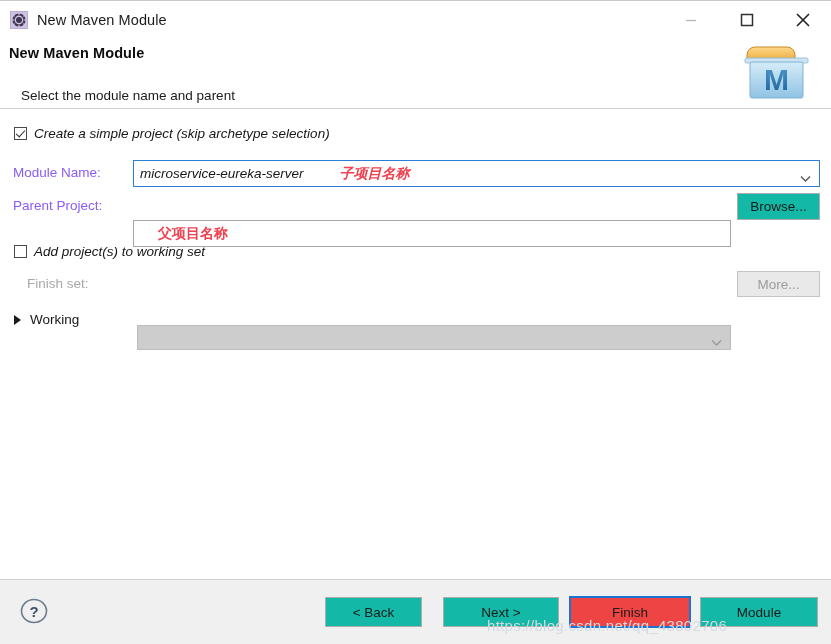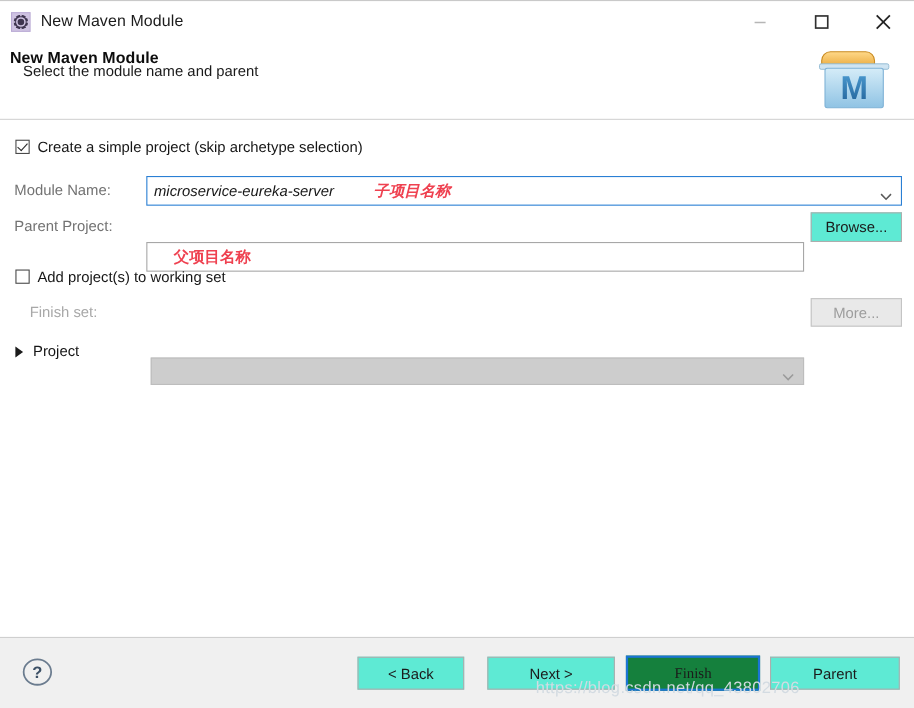--- a/index.html
+++ b/index.html
@@ -68,21 +68,21 @@
   .header-title {
     position: absolute;
     left: 9px; top: 7px;
     font-size: 14.5px;
     font-weight: bold;
     color: #0d0d0d;
     letter-spacing: .1px;
   }
   .header-sub {
     position: absolute;
-    left: 21px; top: 19px;
+    left: 21px; top: 50px;
     font-size: 13.5px;
     color: #1a1a1a;
   }
   .maven-logo {
     position: absolute;
     right: 18px; top: 3px;
     width: 72px;
     height: 62px;
   }
   .header-rule {
@@ -122,25 +122,25 @@
     width: 4px; height: 8px;
     border: solid #2b2b2b;
     border-width: 0 1.6px 1.6px 0;
     transform: rotate(42deg);
   }
   .chk-row {
     display: flex;
     align-items: center;
     gap: 7px;
   }
-  .chk-label { font-size: 13.5px; color: #161616; }
+  .chk-label { font-size: 13.5px; color: #161616; font-style: italic; }
 
   .field-label {
     font-size: 13.5px;
-    color: #737373;
+    color: #8b5cf6;
   }
   .field-label.disabled { color: #a8a8a8; }
 
   .textbox {
     box-sizing: border-box;
     background: #ffffff;
     border: 1px solid #a7a7a7;
     font-family: "Liberation Sans", sans-serif;
     font-size: 13.5px;
     color: #161616;
@@ -162,36 +162,35 @@
 
   .combo-arrow {
     position: absolute;
     right: 8px; top: 50%;
     transform: translateY(-50%);
     width: 11px; height: 7px;
   }
 
   .btn {
     box-sizing: border-box;
-    background: #5eead4;
+    background: #14b8a6;
     border: 1px solid #adadad;
     font-family: "Liberation Sans", sans-serif;
     font-size: 13.5px;
     color: #1b1b1b;
     display: flex;
     align-items: center;
     justify-content: center;
     cursor: default;
     padding: 0;
   }
   .btn.disabled { color: #9d9d9d; border-color: #c4c4c4; background: #e9e9e9; }
   .btn.focused {
     border: 2px solid #1b74d4;
-    background: #15803d;
-    font-family: Liberation Serif, serif;
+    background: #ef4444;
   }
 
   .combo-disabled {
     box-sizing: border-box;
     background: #cdcdcd;
     border: 1px solid #bdbdbd;
     position: relative;
   }
 
   .advanced-row {
@@ -353,32 +352,32 @@
     <span class="combo-arrow">
       <svg width="11" height="7" viewBox="0 0 11 7">
           <polyline points="1,1 5.5,5.6 10,1" fill="none" stroke="#9a9a9a" stroke-width="1.4"></polyline>
         </svg>
     </span>
   </div>
   <button class="row btn disabled" style="left:737px; top:162px; width:83px; height:26px;">More...</button>
 
   <div class="row advanced-row" style="left:14px; top:203px;">
     <span class="tri"></span>
-    <span class="advanced-label">Project</span>
+    <span class="advanced-label">Working</span>
   </div>
 </div>
 
 <div class="footer-rule"></div>
 <div class="footer"></div>
 
 <div class="help-icon">
   <svg width="28" height="28" viewBox="0 0 28 28">
     <ellipse cx="14" cy="14" rx="12.5" ry="11.5" fill="#f0f0f0" stroke="#6b7c8f" stroke-width="1.6"></ellipse>
     <text x="14" y="19.5" font-family="'Liberation Sans', sans-serif" font-size="15" font-weight="bold" fill="#3c5066" text-anchor="middle">?</text>
   </svg>
 </div>
 
 <button class="btn" style="position:absolute; left:325px; top:597px; width:97px; height:30px;">&lt; Back</button>
 <button class="btn" style="position:absolute; left:443px; top:597px; width:116px; height:30px;text-align:right;">Next &gt;</button>
 <button class="btn focused" style="position:absolute; left:569px; top:596px; width:122px; height:32px;">Finish</button>
-<button class="btn" style="position:absolute; left:700px; top:597px; width:118px; height:30px;">Parent</button>
+<button class="btn" style="position:absolute; left:700px; top:597px; width:118px; height:30px;">Module</button>
 
 <div class="watermark">https://blog.csdn.net/qq_43802706</div>
 
 </body></html>

